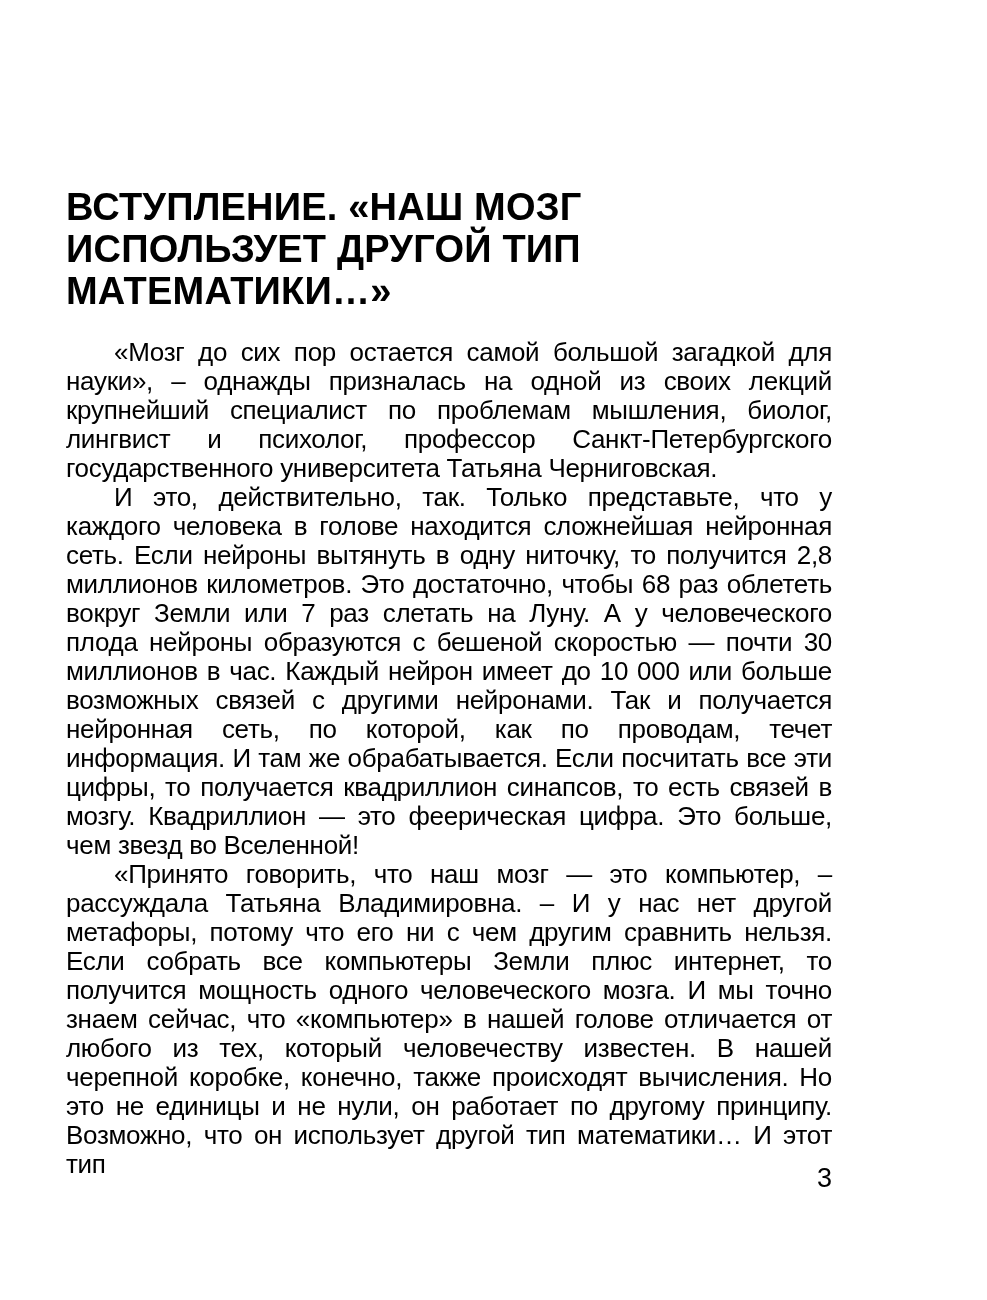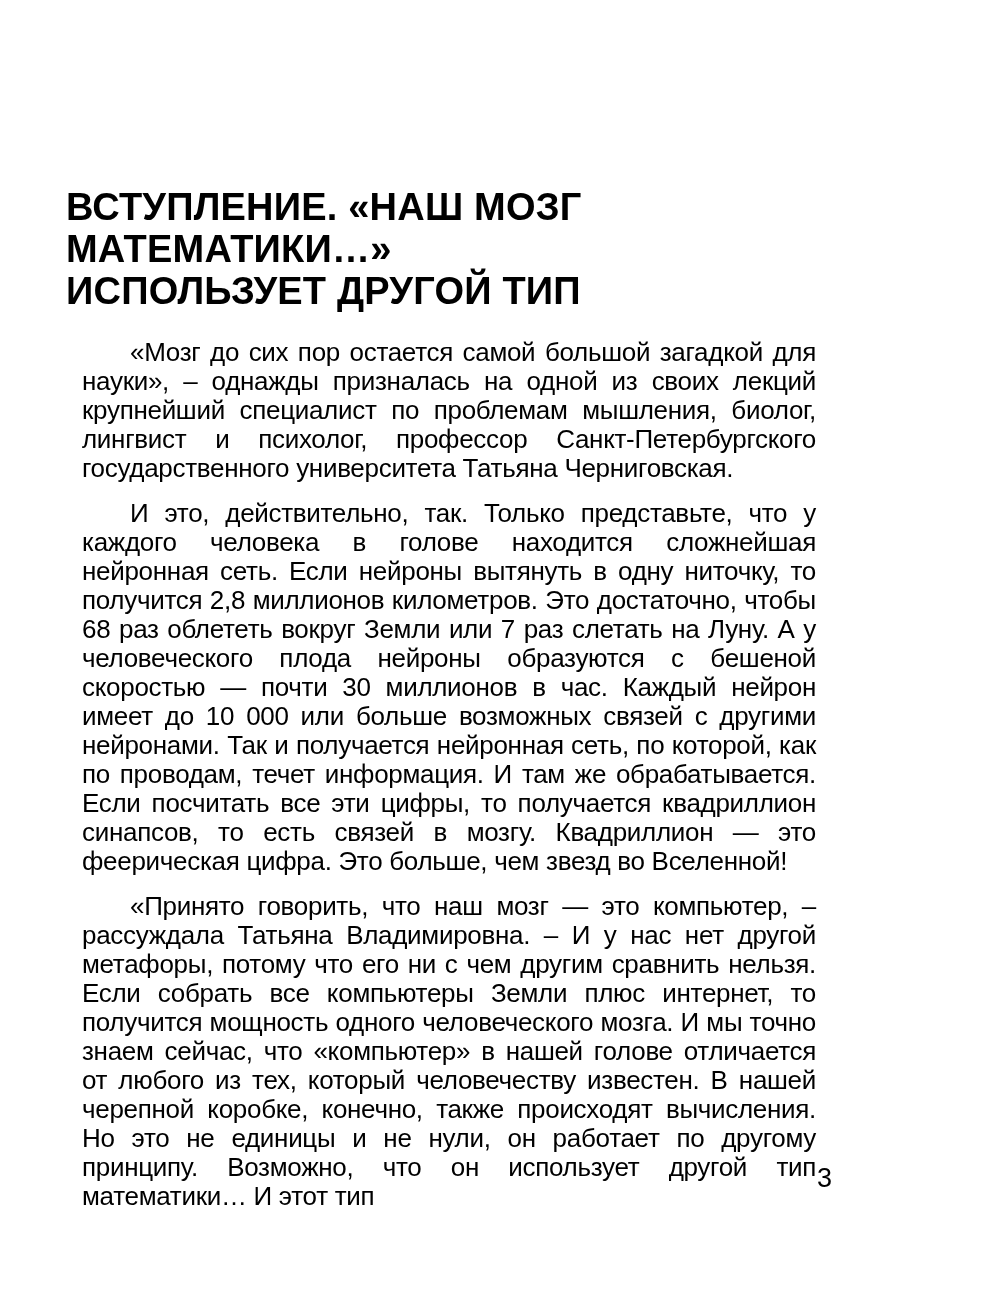--- a/index.html
+++ b/index.html
@@ -31,42 +31,42 @@
   .body-text {
     margin-top: 23px;
     font-size: 26px;
     line-height: 29px;
     text-align: justify;
     letter-spacing: -0.3px;
     hyphens: auto;
     -webkit-hyphens: auto;
   }
   .body-text p {
-    margin: 16px;
+    margin: 0;
     padding: 0;
     text-indent: 48px;
   }
   .page-number {
     position: absolute;
     left: 66px;
     top: 1163px;
     width: 766px;
     text-align: right;
     font-size: 27px;
     line-height: 30px;
   }
 </style>
 </head>
 <body>
 
 <div class="page-content">
   <h1 class="chapter-title">
     <div>ВСТУПЛЕНИЕ. «НАШ МОЗГ</div>
+    <div>ИСПОЛЬЗУЕТ ДРУГОЙ ТИП</div>
     <div>МАТЕМАТИКИ…»</div>
-    <div>ИСПОЛЬЗУЕТ ДРУГОЙ ТИП</div>
   </h1>
   <div class="body-text">
     <p>«Мозг до сих пор остается самой большой загадкой для науки», – однажды призналась на одной из своих лекций крупнейший специалист по проблемам мышления, биолог, лингвист и психолог, профессор Санкт-Петербургского государственного университета Татьяна Черниговская.</p>
     <p>И это, действительно, так. Только представьте, что у каждого человека в голове находится сложнейшая нейронная сеть. Если нейроны вытянуть в одну ниточку, то получится 2,8 миллионов километров. Это достаточно, чтобы 68 раз облететь вокруг Земли или 7 раз слетать на Луну. А у человеческого плода нейроны образуются с бешеной скоростью — почти 30 миллионов в час. Каждый нейрон имеет до 10 000 или больше возможных связей с другими нейронами. Так и получается нейронная сеть, по которой, как по проводам, течет информация. И там же обрабатывается. Если посчитать все эти цифры, то получается квадриллион синапсов, то есть связей в мозгу. Квадриллион — это феерическая цифра. Это больше, чем звезд во Вселенной!</p>
     <p>«Принято говорить, что наш мозг — это компьютер, – рассуждала Татьяна Владимировна. – И у нас нет другой метафоры, потому что его ни с чем другим сравнить нельзя. Если собрать все компьютеры Земли плюс интернет, то получится мощность одного человеческого мозга. И мы точно знаем сейчас, что «компьютер» в нашей голове отличается от любого из тех, который человечеству известен. В нашей черепной коробке, конечно, также происходят вычисления. Но это не единицы и не нули, он работает по другому принципу. Возможно, что он использует другой тип математики… И этот тип</p>
   </div>
 </div>
 
 <div class="page-number">3</div>
 

